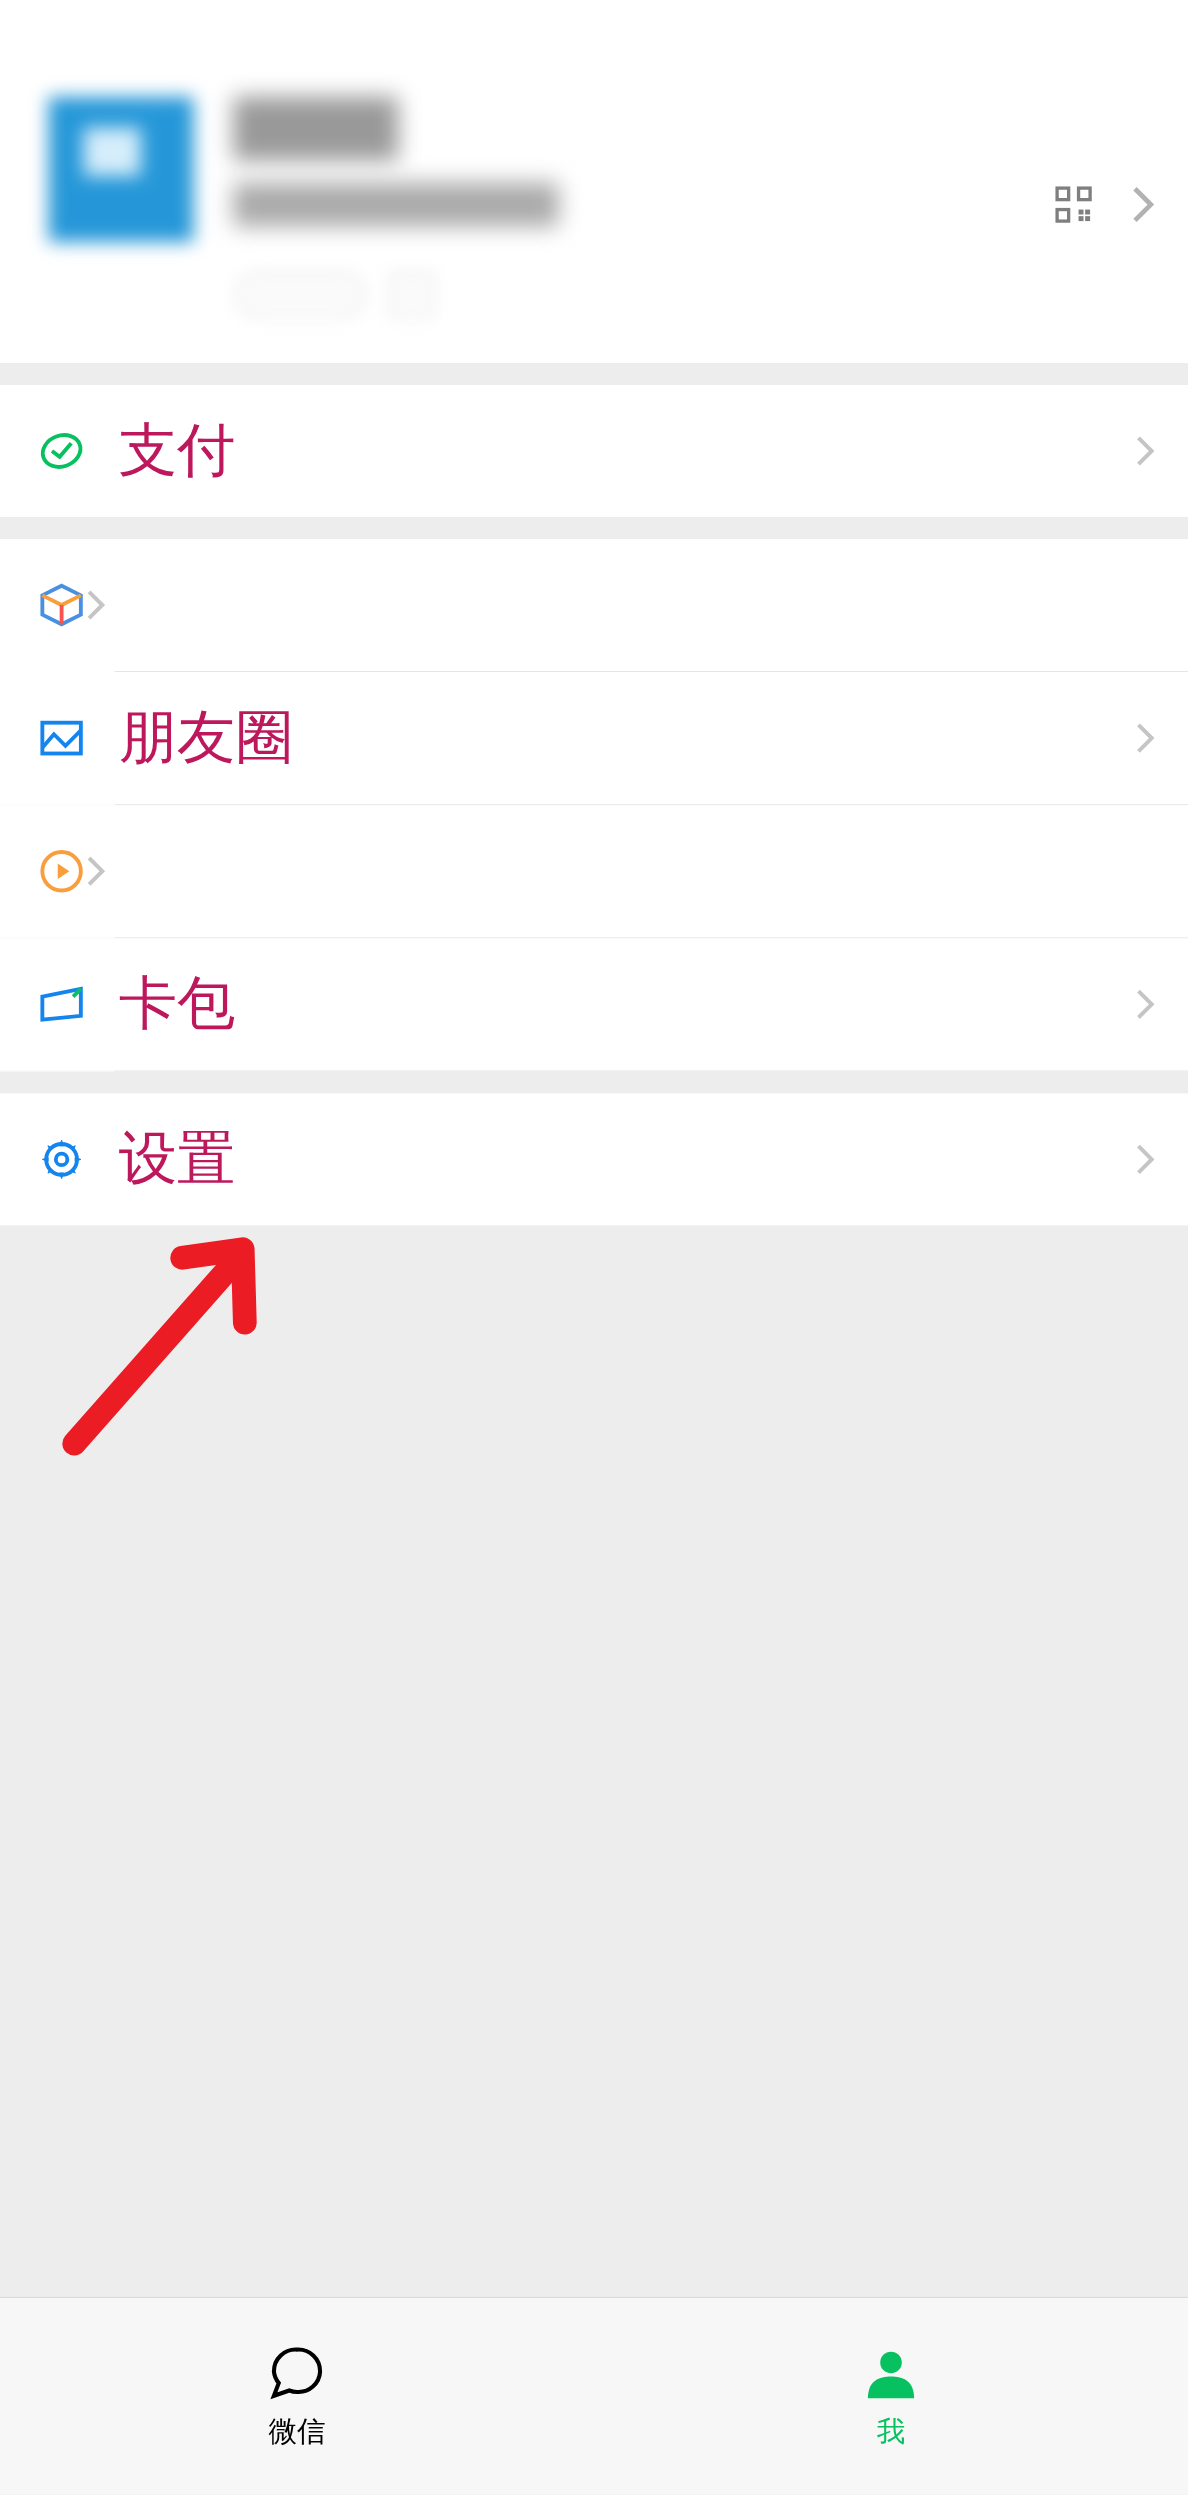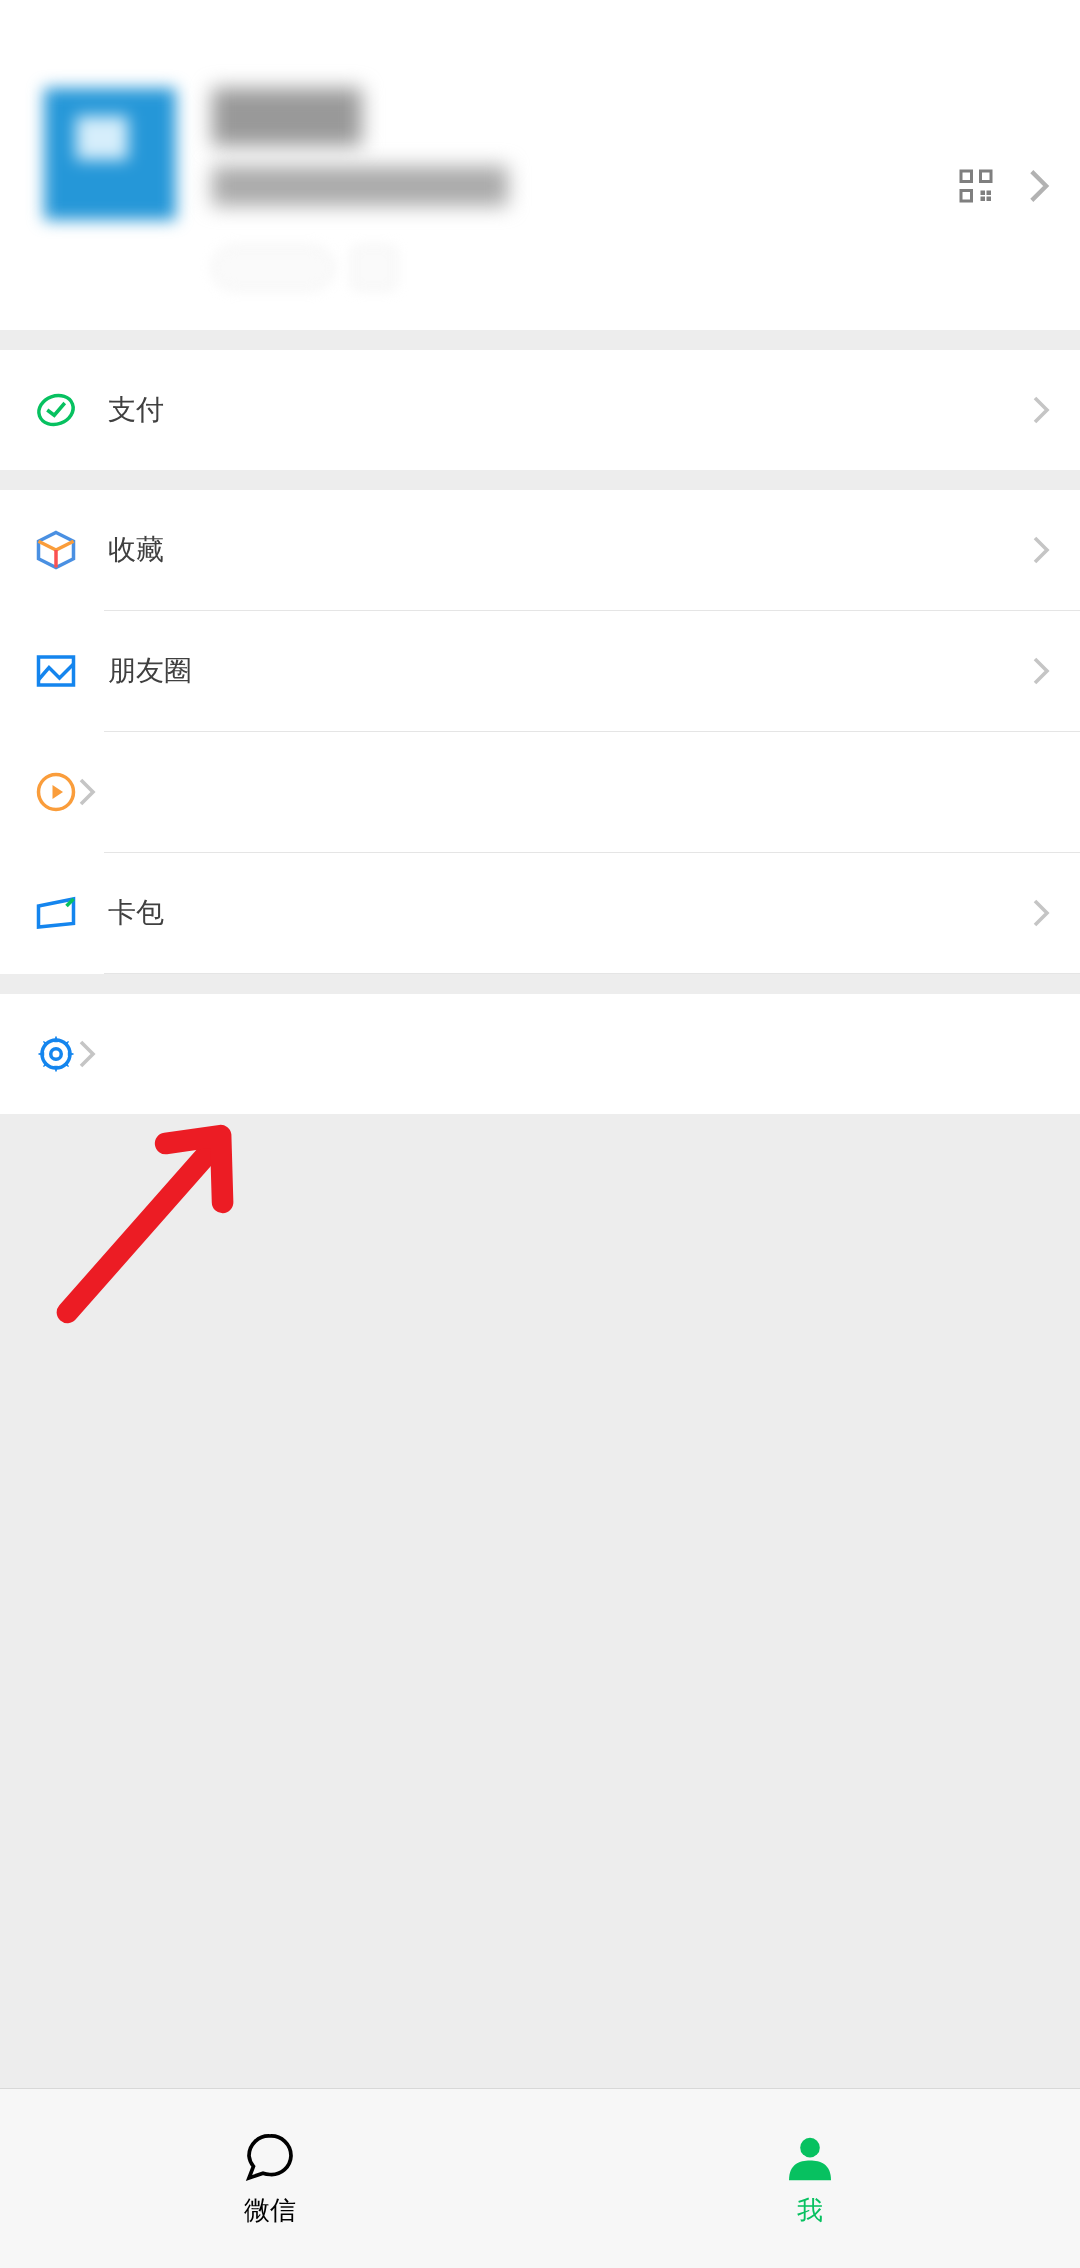--- a/index.html
+++ b/index.html
@@ -89,22 +89,22 @@
       padding-left: 104px;
     }
     .cell-sep > div {
       background: #e5e5e5; height: 1px; width: 100%;
     }
     .cell .svg-wrap {
       width: 44px; height: 44px; flex: 0 0 44px;
       display: flex; align-items: center; justify-content: center;
     }
     .cell .label {
-      font-size: 28px;
-      color: #404040;
+      font-size: 53px;
+      color: #be185d;
       margin-left: 30px;
       flex: 1;
     }
     .chevron svg { display: block; }
 
     
     .annotation-arrow {
       position: absolute;
       left: 46px;
       top: 1116px;
@@ -200,21 +200,20 @@
 
 <div class="cell-group">
   <div class="cell">
     <span class="svg-wrap">
       <svg width="42" height="42" viewBox="0 0 24 24" fill="none" stroke-width="2">
         <polygon points="12,2 22,7 22,17 12,22 2,17 2,7" stroke="#4a90e2"></polygon>
         <polyline points="2,7 12,12 22,7" stroke="#fa9d3b"></polyline>
         <line x1="12" y1="12" x2="12" y2="22" stroke="#fa5151"></line>
       </svg>
     </span>
-    <span class="label">收藏</span>
     <span class="chevron">
       <svg width="18" height="30" viewBox="0 0 12 20" fill="none" stroke="#c5c5c5" stroke-width="2.4">
           <polyline points="2,2 10,10 2,18"></polyline>
         </svg>
     </span>
   </div>
   <div class="cell-sep">
       <div></div>
     </div>
 
@@ -275,20 +274,21 @@
 
 <div class="cell-group">
   <div class="cell">
     <span class="svg-wrap">
       <svg width="42" height="42" viewBox="0 0 24 24" fill="none" stroke="#1485ee" stroke-width="2">
         <circle cx="12" cy="12" r="3"></circle>
         <path d="M12 2 L13 5 L11 5 Z M12 22 L13 19 L11 19 Z M2 12 L5 13 L5 11 Z M22 12 L19 13 L19 11 Z M4.9 4.9 L7.5 6.1 L6.1 7.5 Z M19.1 19.1 L16.5 17.9 L17.9 16.5 Z M19.1 4.9 L17.9 7.5 L16.5 6.1 Z M4.9 19.1 L6.1 16.5 L7.5 17.9 Z" fill="#1485ee" stroke="#1485ee" stroke-width="0.5"></path>
         <circle cx="12" cy="12" r="8" stroke="#1485ee"></circle>
       </svg>
     </span>
+    <span class="label">设置</span>
     <span class="chevron">
       <svg width="18" height="30" viewBox="0 0 12 20" fill="none" stroke="#c5c5c5" stroke-width="2.4">
           <polyline points="2,2 10,10 2,18"></polyline>
         </svg>
     </span>
   </div>
 </div>
 
 <svg class="annotation-arrow" viewBox="0 0 200 220">
   <line x1="20" y1="200" x2="170" y2="30" stroke="#ec1c24" stroke-width="22" stroke-linecap="round"></line>

